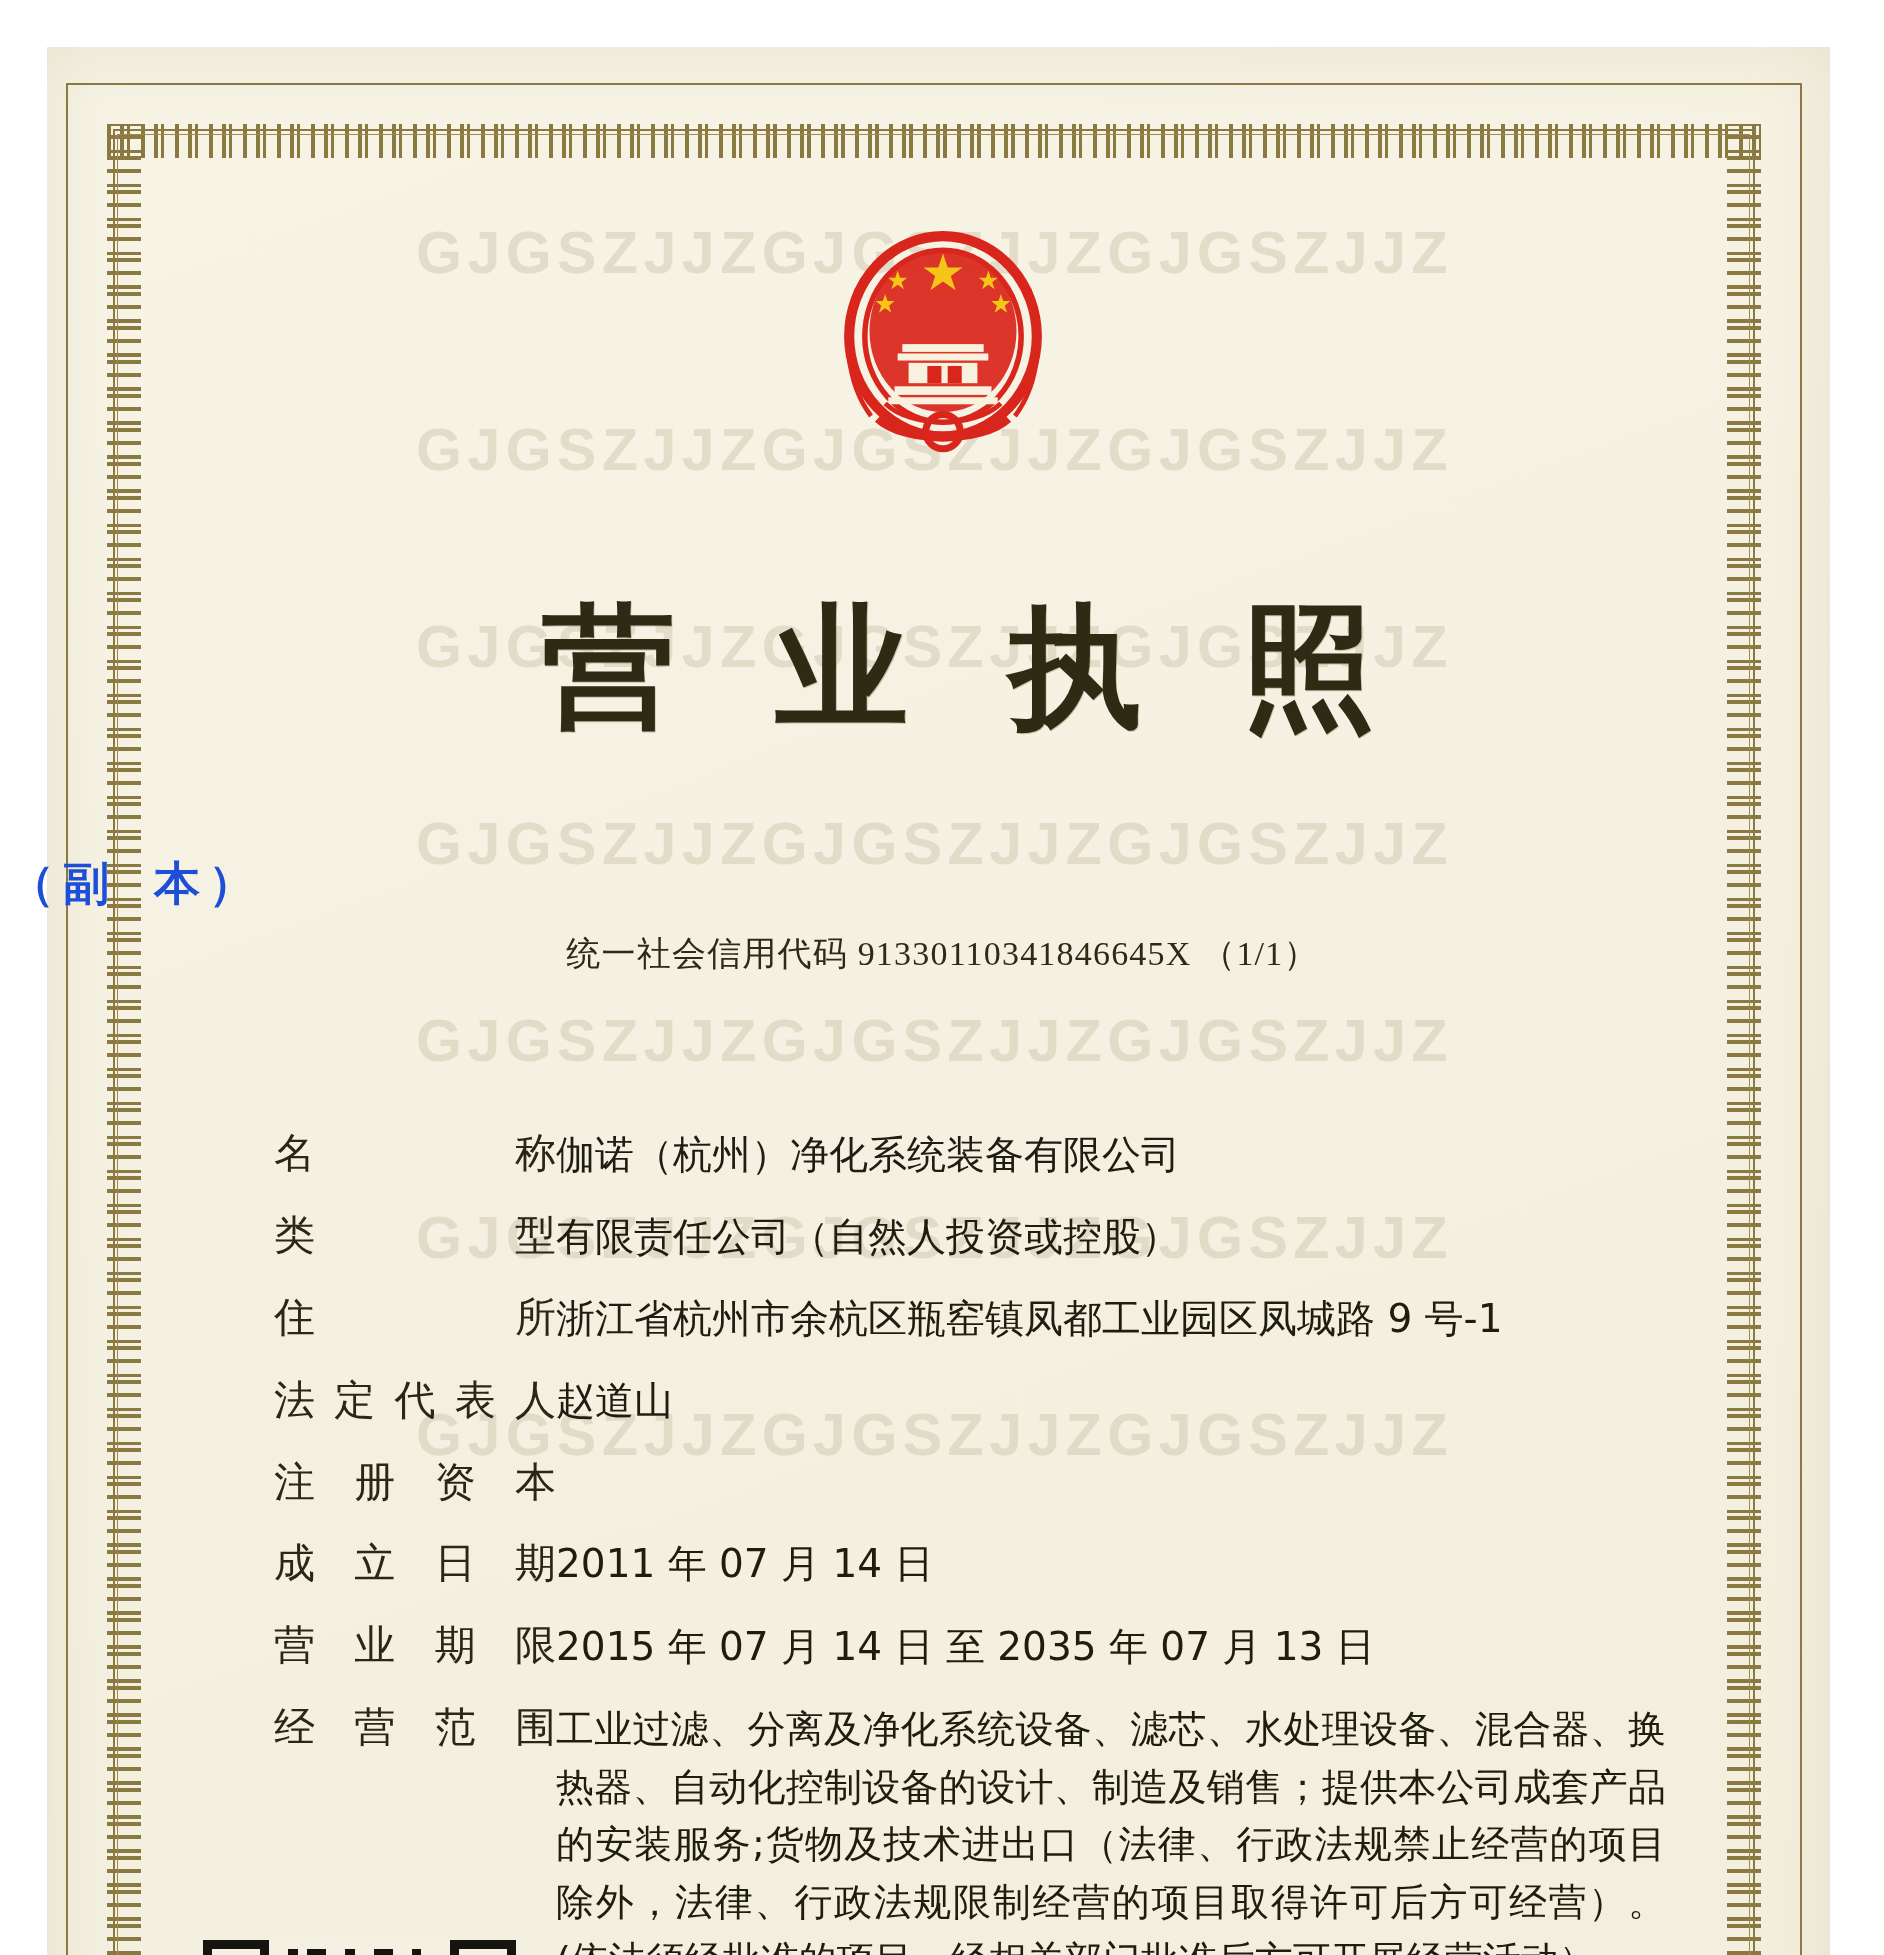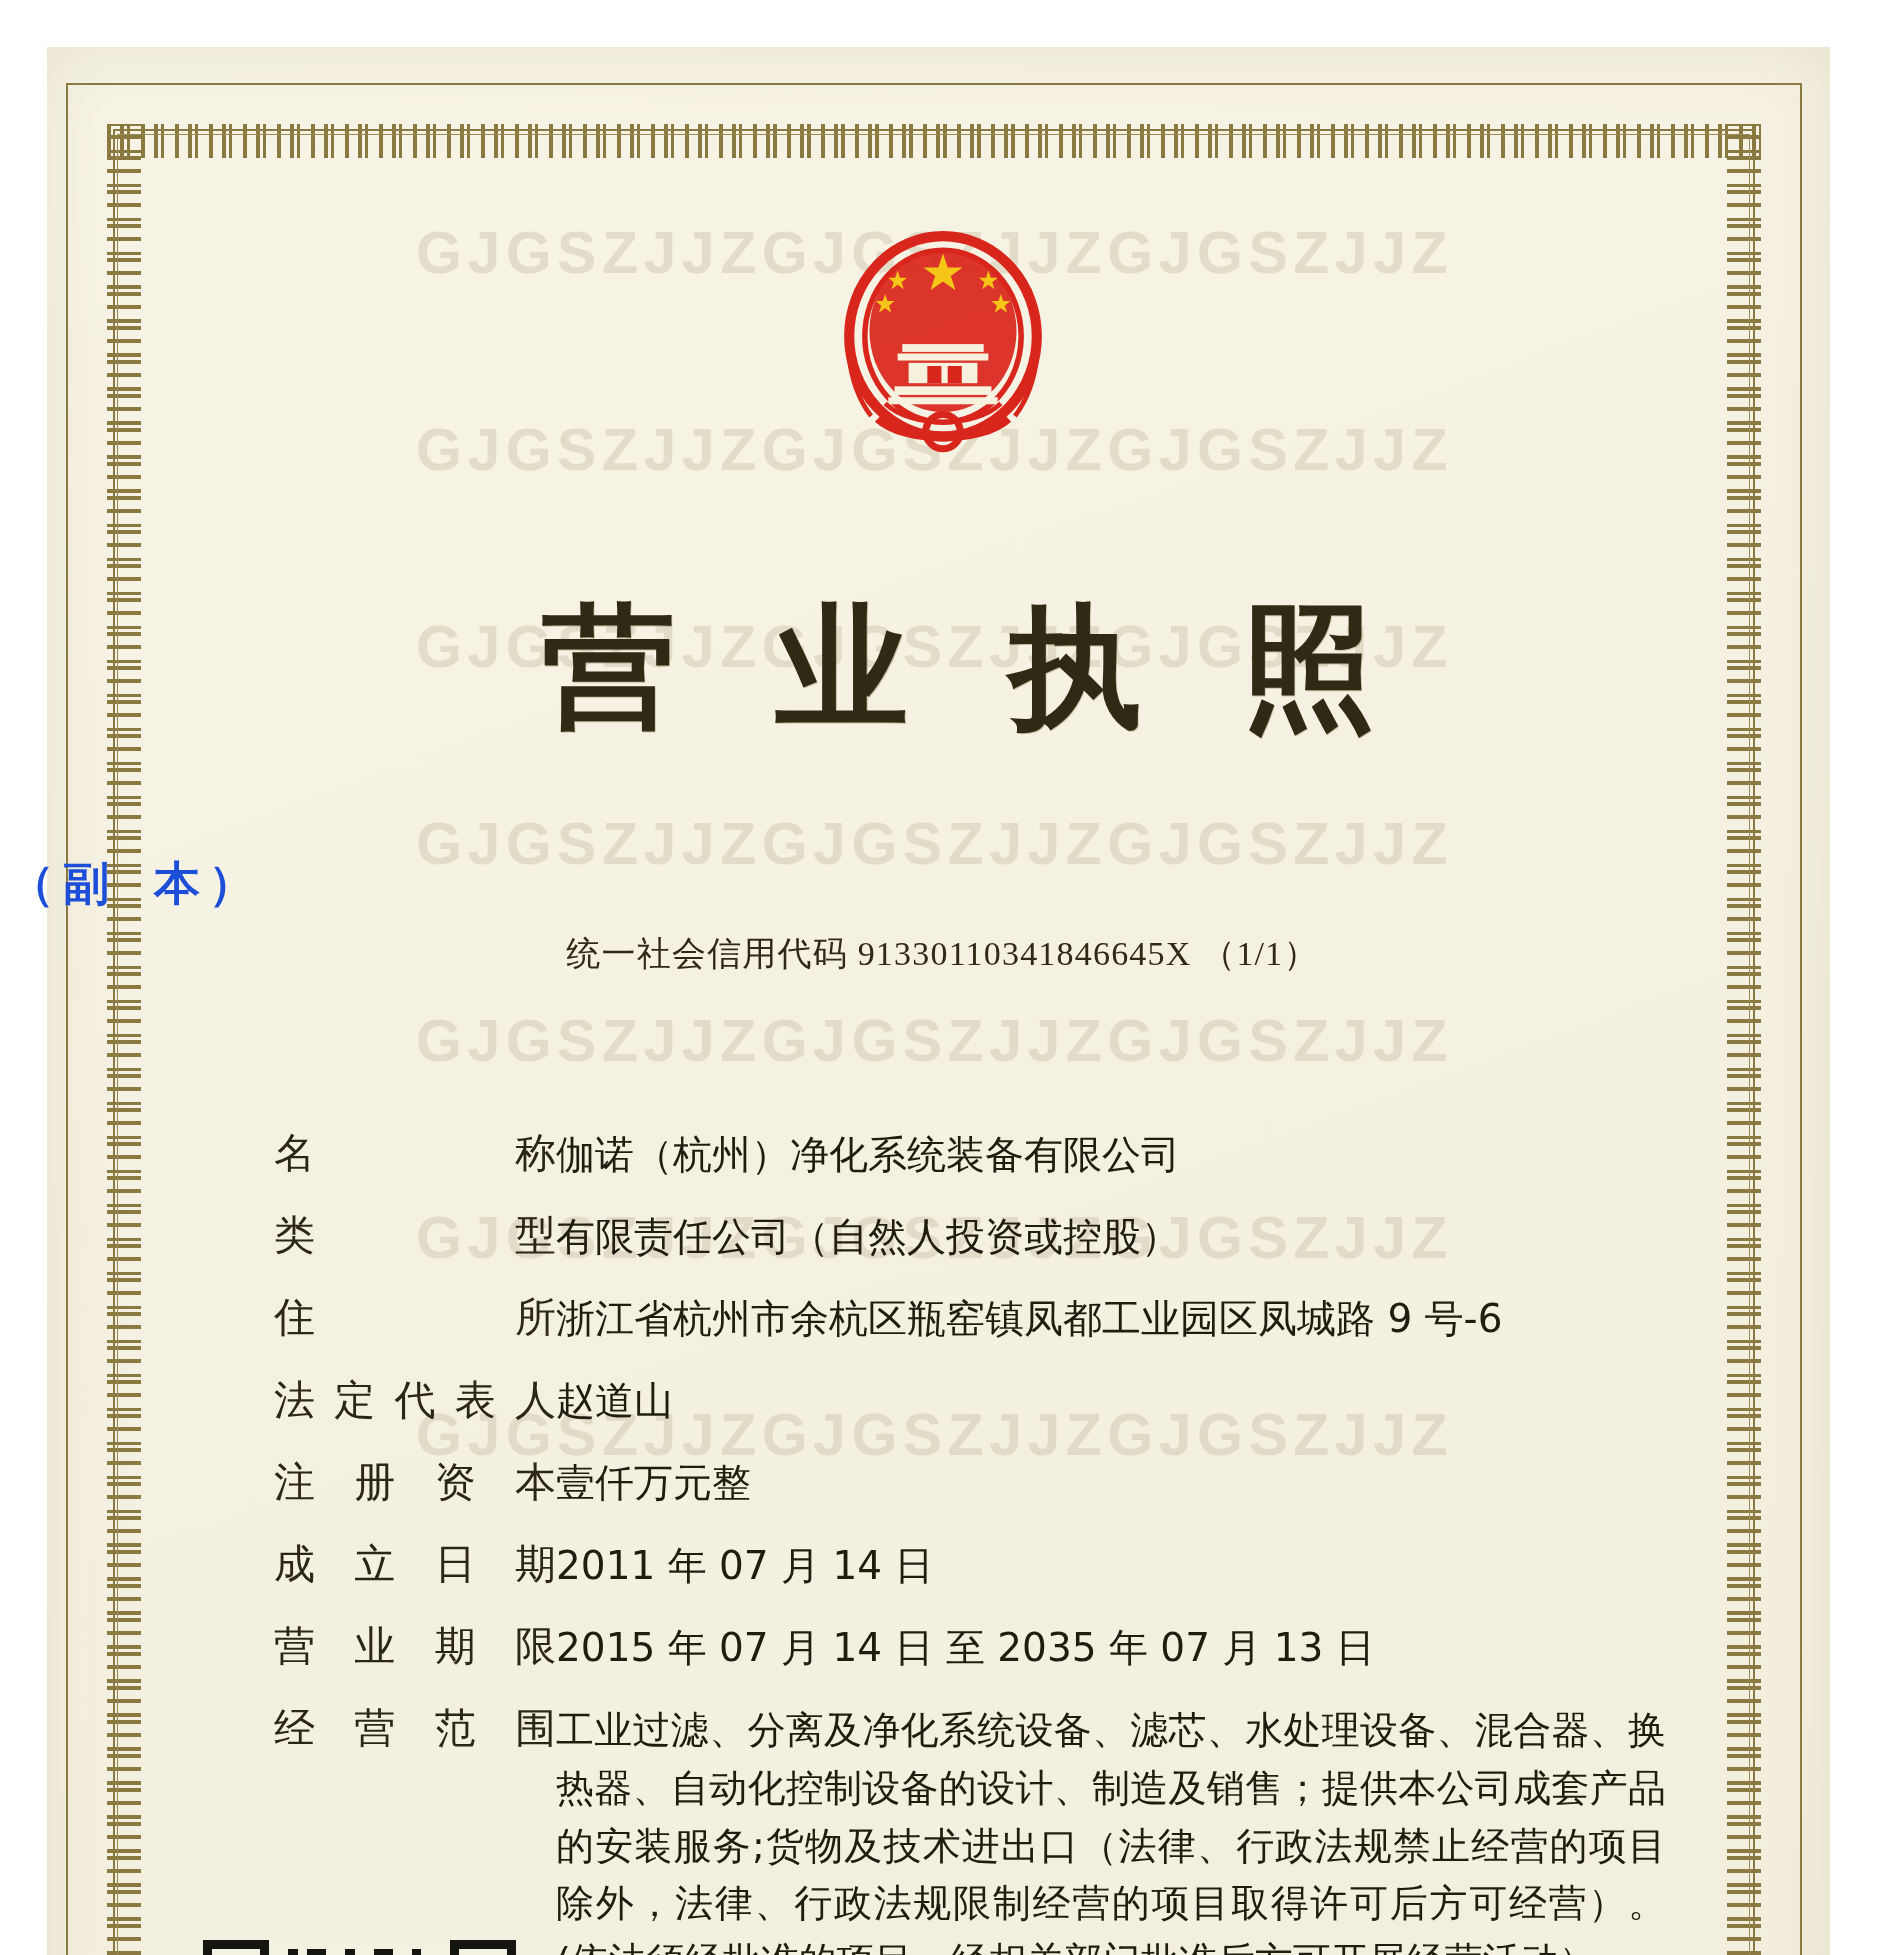--- a/index.html
+++ b/index.html
@@ -327,42 +327,41 @@
         <span>型</span>
       </div>
       <div class="field-value">有限责任公司（自然人投资或控股）</div>
     </div>
 
     <div class="field-row">
       <div class="field-label">
         <span>住</span>
         <span>所</span>
       </div>
-      <div class="field-value">浙江省杭州市余杭区瓶窑镇凤都工业园区凤城路 9 号-6</div>
+      <div class="field-value">浙江省杭州市余杭区瓶窑镇凤都工业园区凤城路 9 号-1</div>
     </div>
 
     <div class="field-row">
       <div class="field-label">
         <span>法</span>
         <span>定</span>
         <span>代</span>
         <span>表</span>
         <span>人</span>
       </div>
       <div class="field-value">赵道山</div>
     </div>
 
     <div class="field-row">
       <div class="field-label">
         <span>注</span>
         <span>册</span>
         <span>资</span>
         <span>本</span>
       </div>
-      <div class="field-value">壹仟万元整</div>
     </div>
 
     <div class="field-row">
       <div class="field-label">
         <span>成</span>
         <span>立</span>
         <span>日</span>
         <span>期</span>
       </div>
       <div class="field-value">2011 年 07 月 14 日</div>

